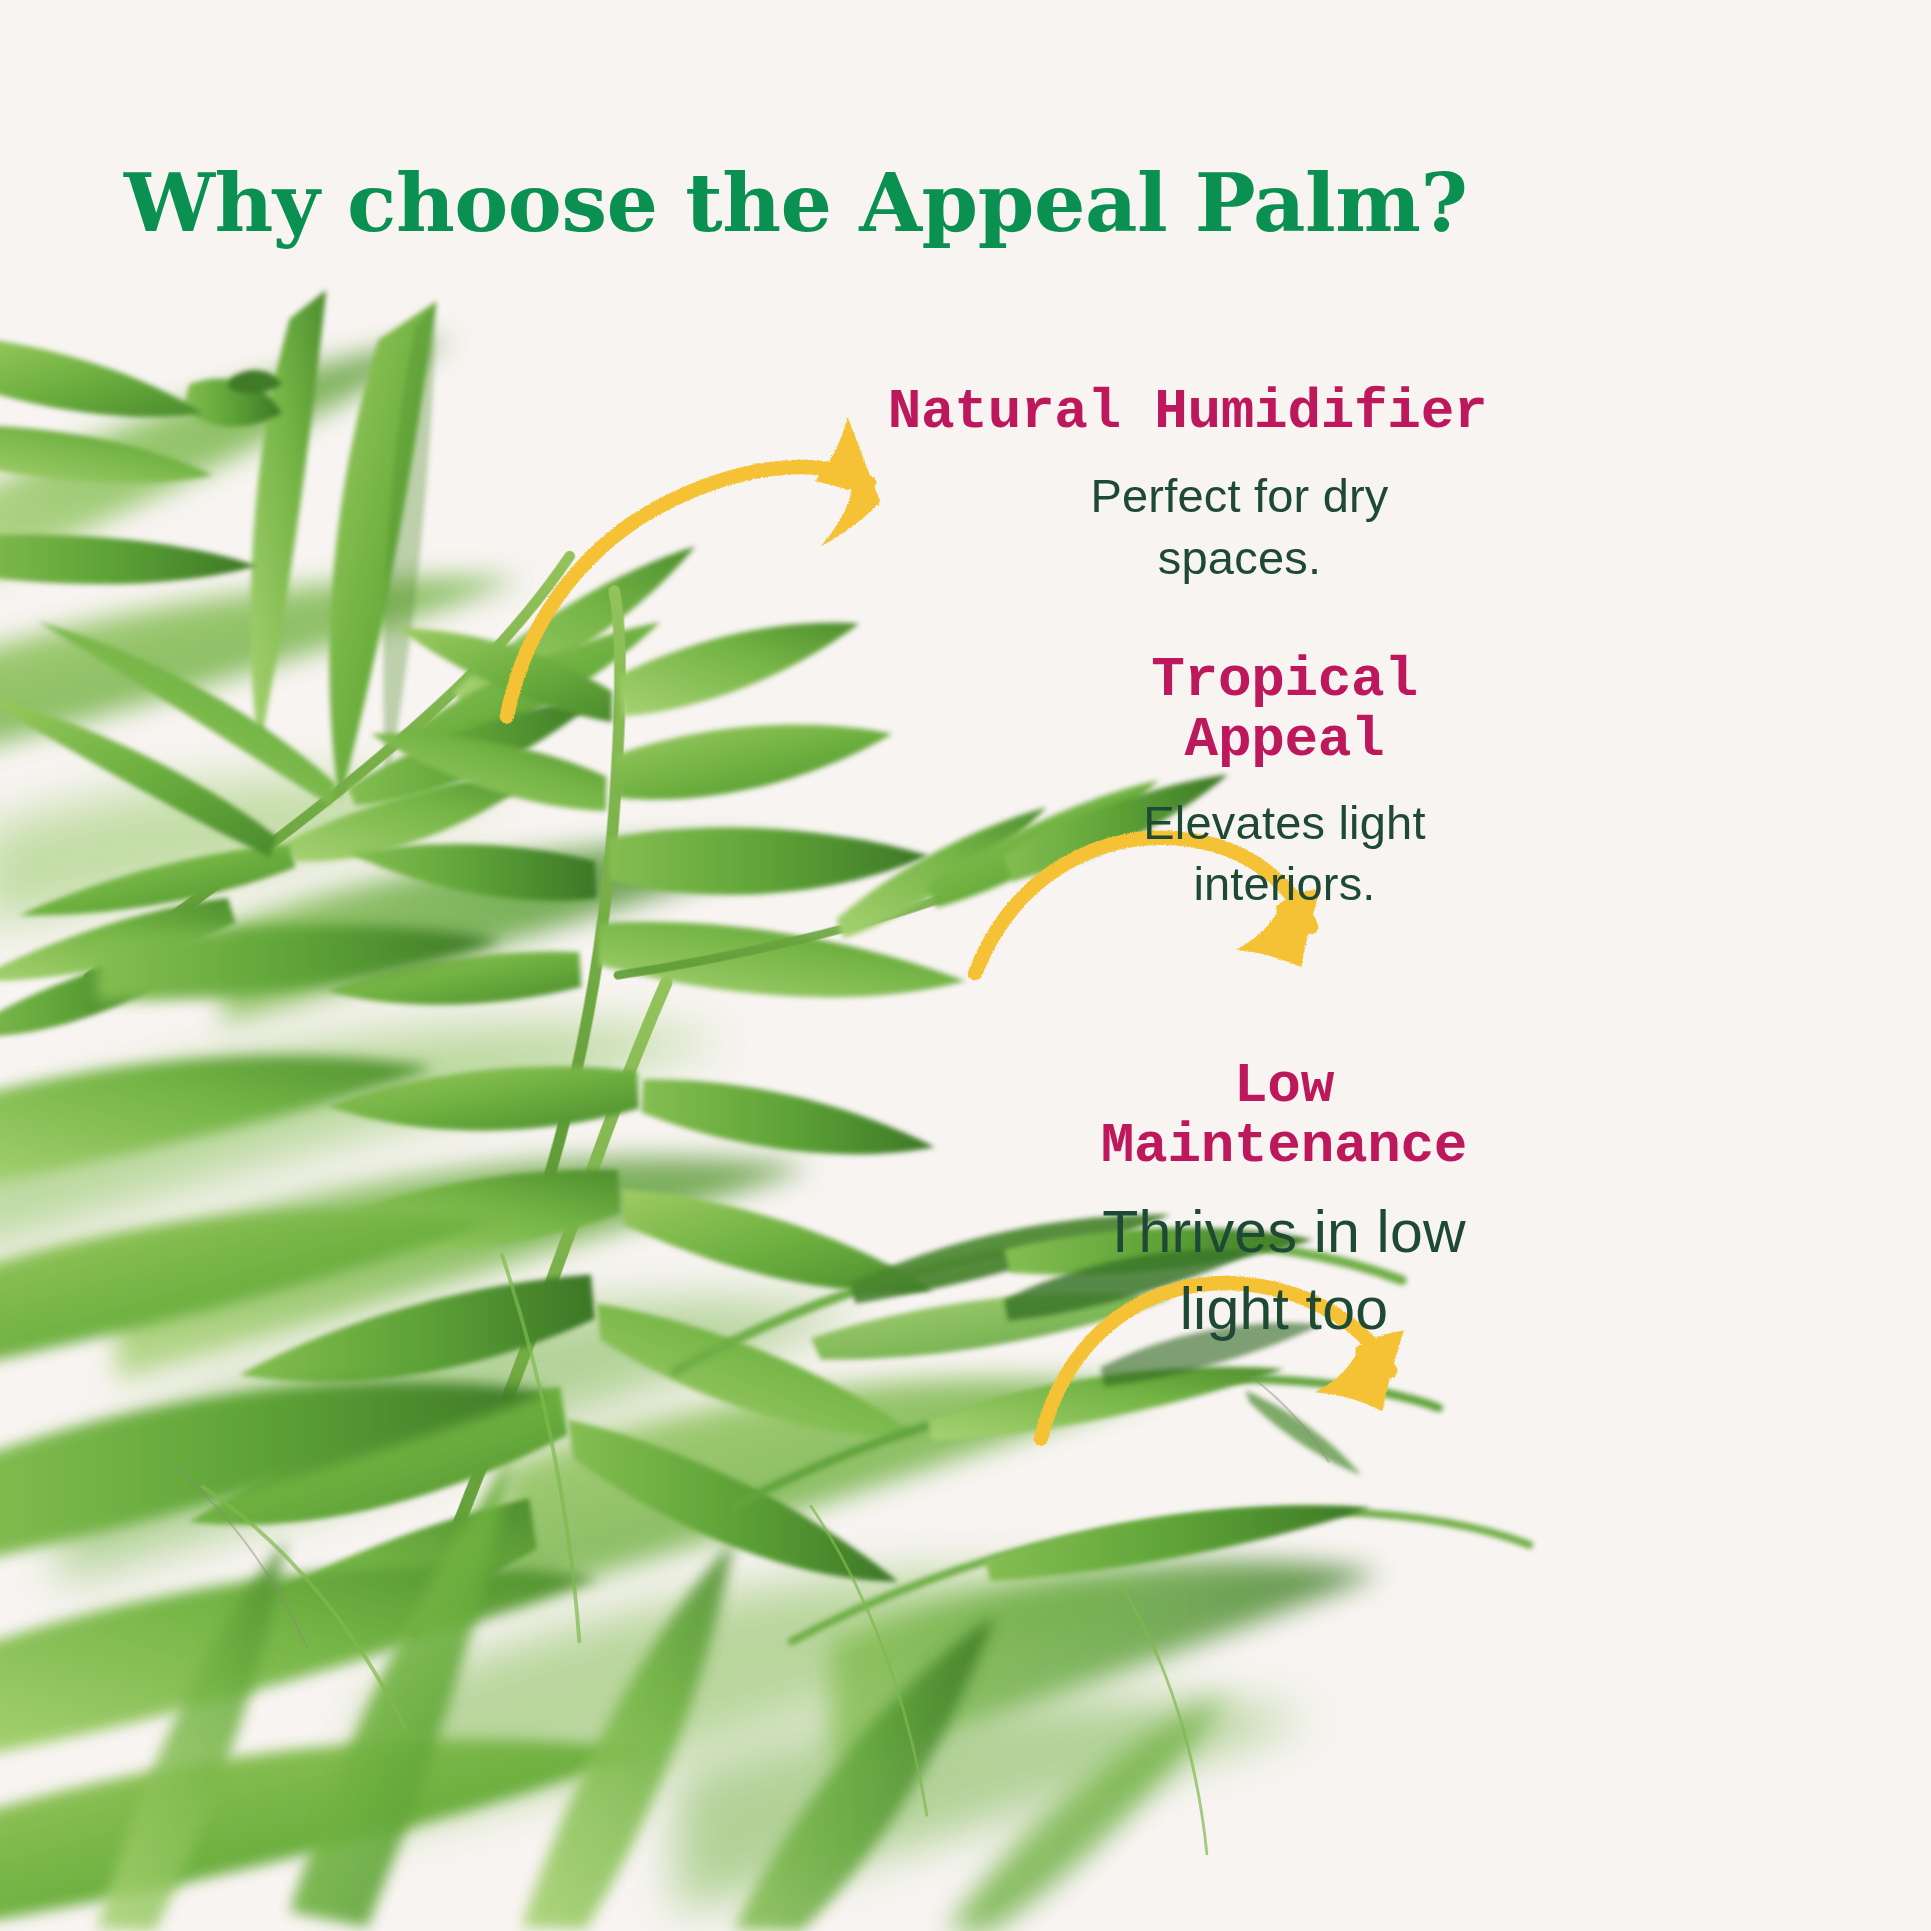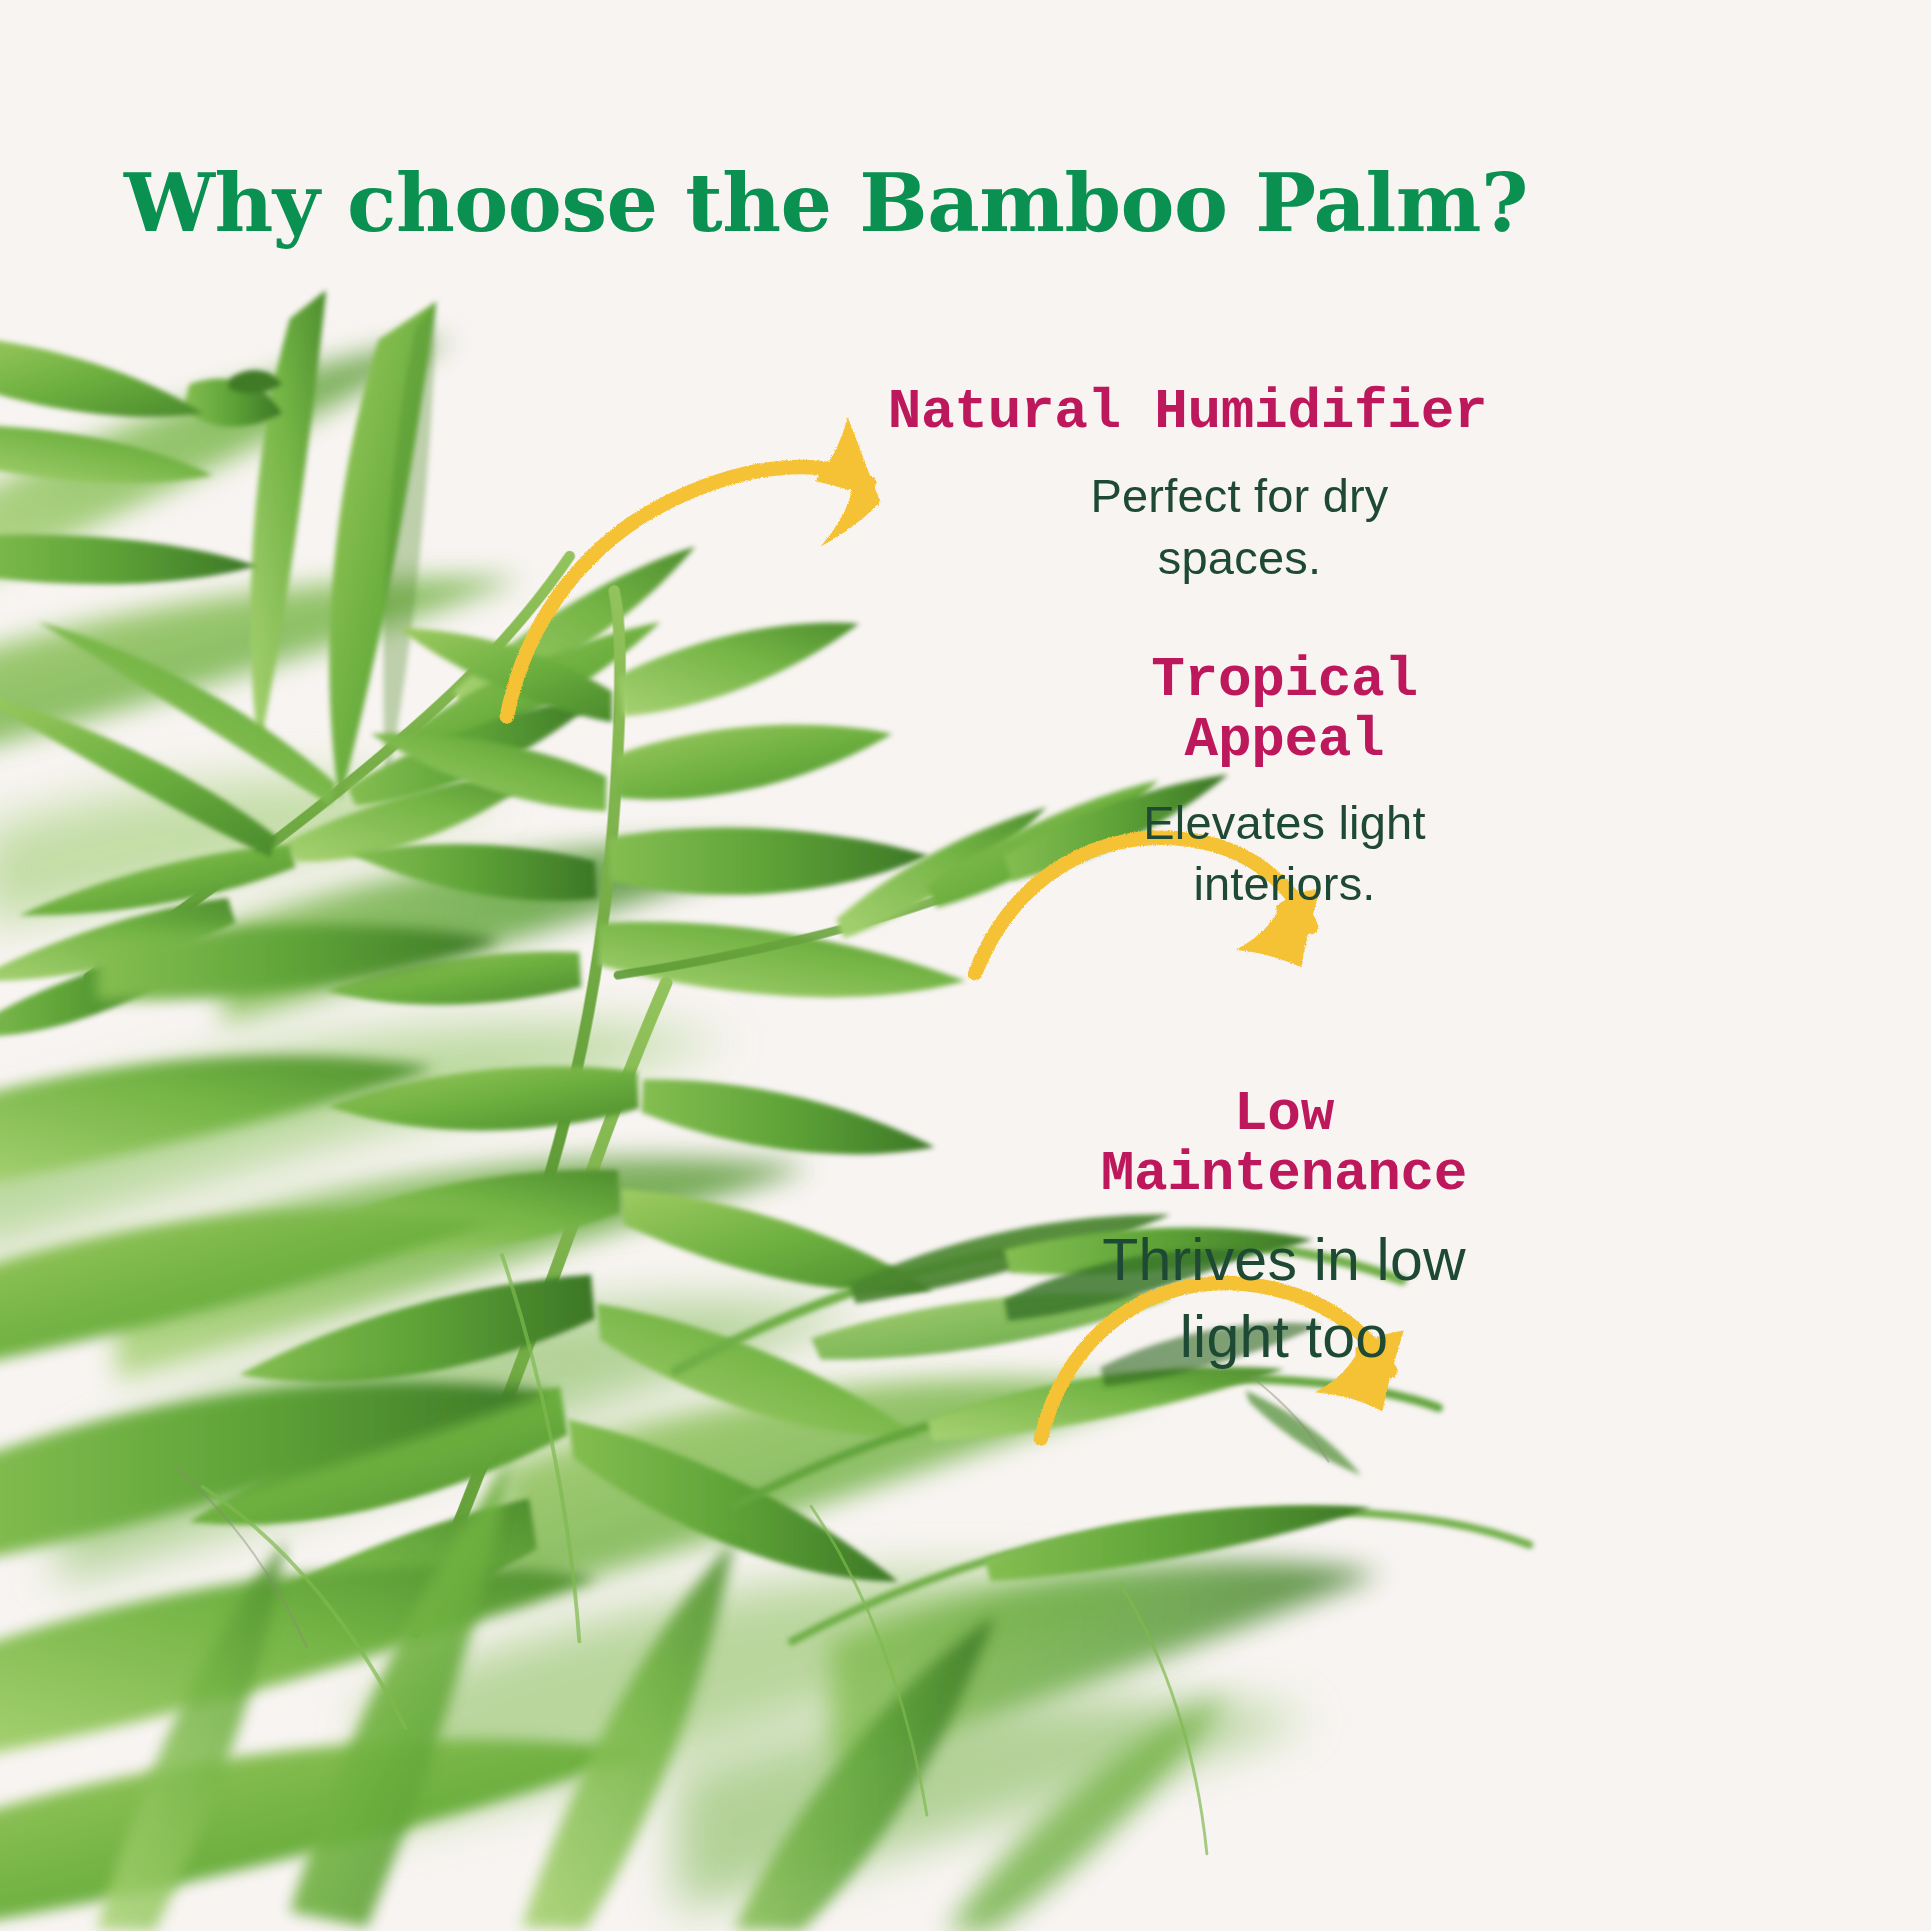--- a/index.html
+++ b/index.html
@@ -41,21 +41,21 @@
   }
 
   #feature-1{left:869px;top:382px;width:637px;}
   #feature-1 .f-head{font-size:56px;white-space:nowrap;}
   #feature-1 .f-body{font-size:47px;margin-top:23px;width:425px;margin-left:auto;margin-right:54px;}
 
   #feature-2{left:1072px;top:650px;width:425px;}
   #feature-2 .f-head{font-size:56px;}
   #feature-2 .f-body{font-size:47px;margin-top:21px;}
 
-  #feature-3{left:1062px;top:1056px;width:444px;margin-top:28px;}
+  #feature-3{left:1062px;top:1056px;width:444px;}
   #feature-3 .f-head{font-size:56px;}
   #feature-3 .f-body{font-size:59px;margin-top:17.4px;}
 
   .arrows{position:absolute;left:0;top:0;width:1931px;height:1931px;pointer-events:none;}
 </style>
 </head>
 <body>
 
 <div id="stage">
 
@@ -223,21 +223,21 @@
       <path d="M520 1300 C 560 1420, 590 1560, 600 1700" stroke-width="4"></path>
       <path d="M840 1560 C 900 1650, 940 1760, 960 1880" stroke-width="3"></path>
       <path d="M1160 1640 C 1210 1720, 1240 1820, 1250 1920" stroke-width="3"></path>
     </g>
     <g stroke="#8a8a7a" fill="none" stroke-linecap="round" opacity="0.45">
       <path d="M182 1520 C 240 1570, 286 1636, 318 1706" stroke-width="2"></path>
       <path d="M1296 1426 C 1330 1452, 1358 1484, 1376 1514" stroke-width="2"></path>
     </g>
   </svg>
 
-  <div class="title">Why choose the Bamboo Palm?</div>
+  <div class="title">Why choose the Appeal Palm?</div>
 
   <svg class="arrows" viewBox="0 0 2000 2000" aria-hidden="true">
     <defs>
       <filter id="rough" x="-10%" y="-10%" width="120%" height="120%">
         <feTurbulence type="fractalNoise" baseFrequency="0.9" numOctaves="3" seed="7" result="n"></feTurbulence>
         <feDisplacementMap in="SourceGraphic" in2="n" scale="3" xChannelSelector="R" yChannelSelector="G"></feDisplacementMap>
       </filter>
     </defs>
 
     <g filter="url(#rough)">

